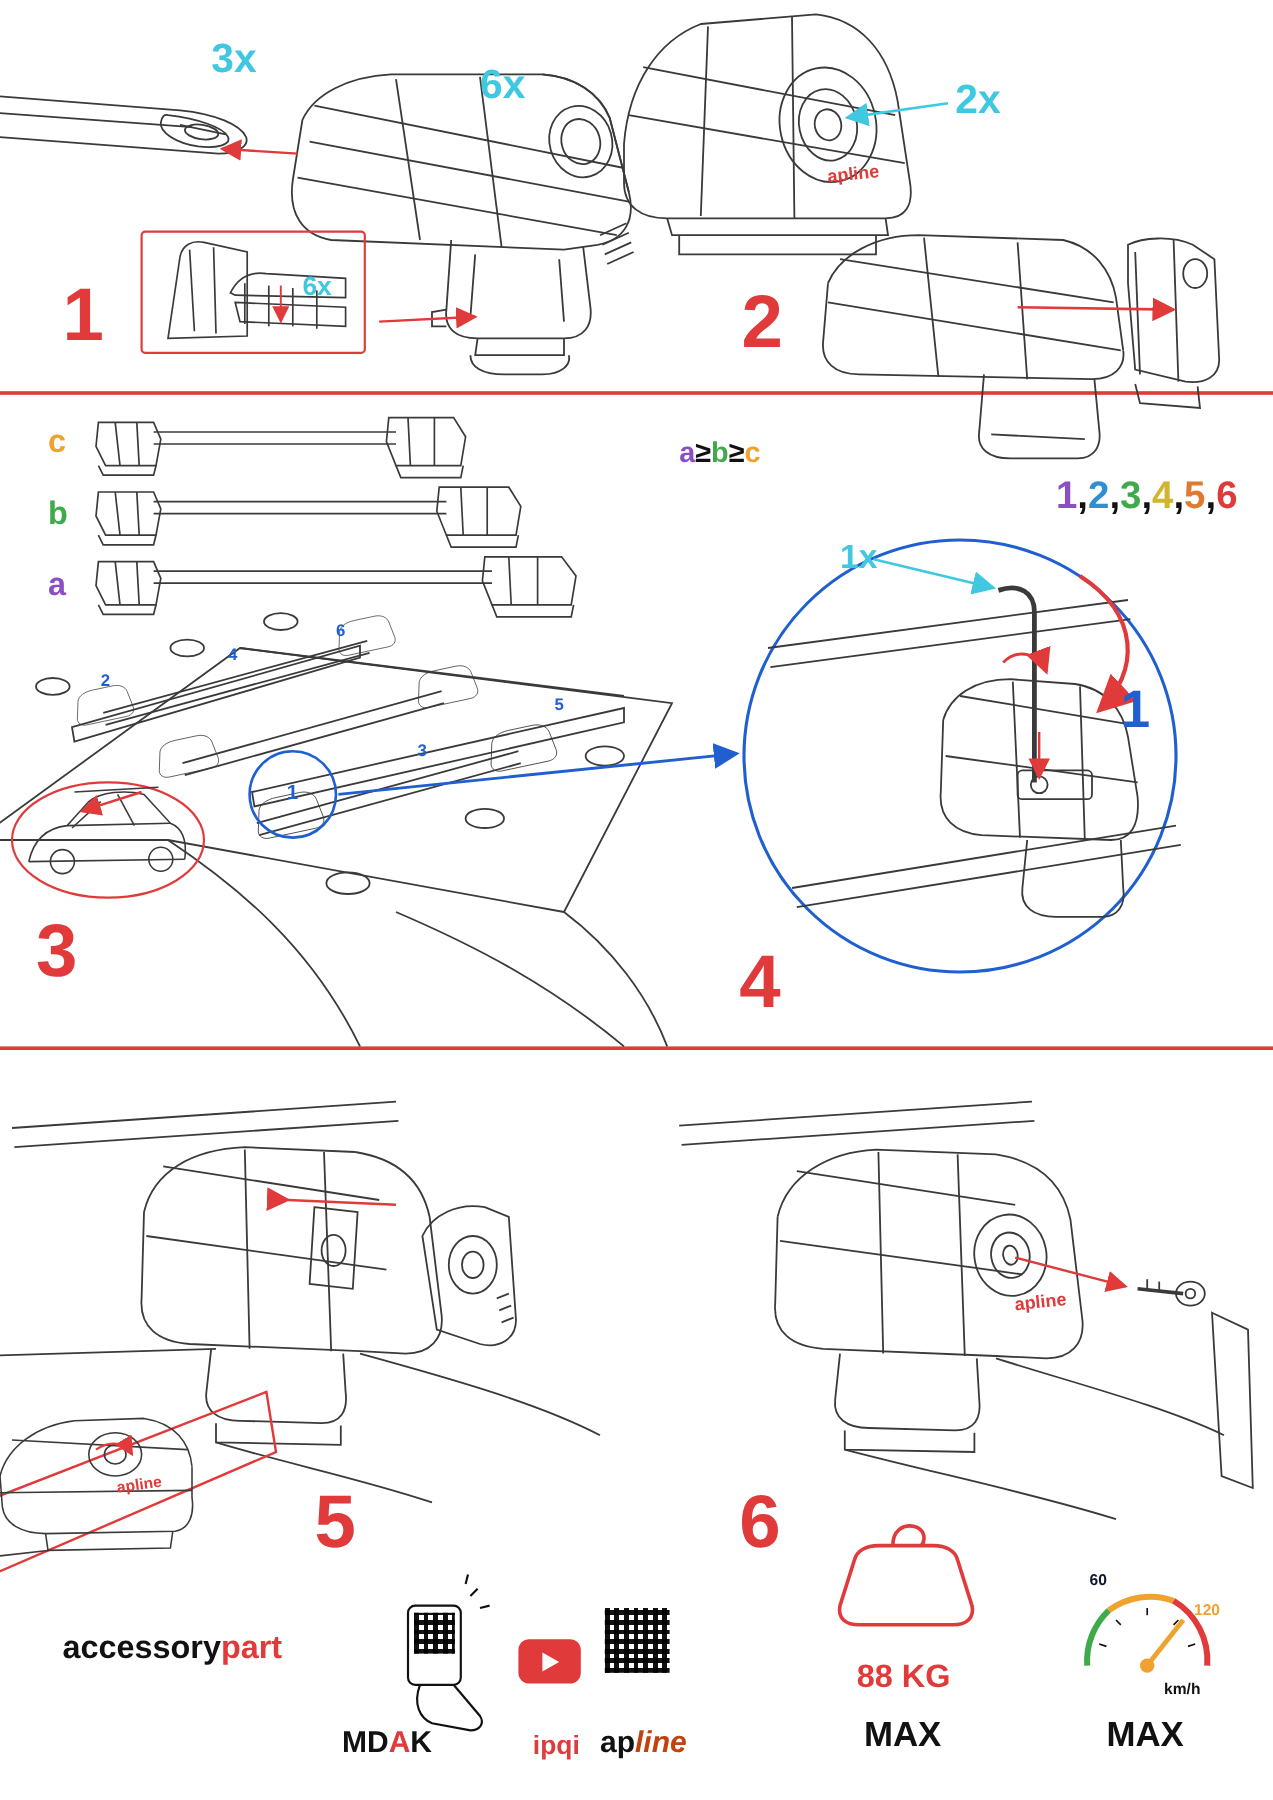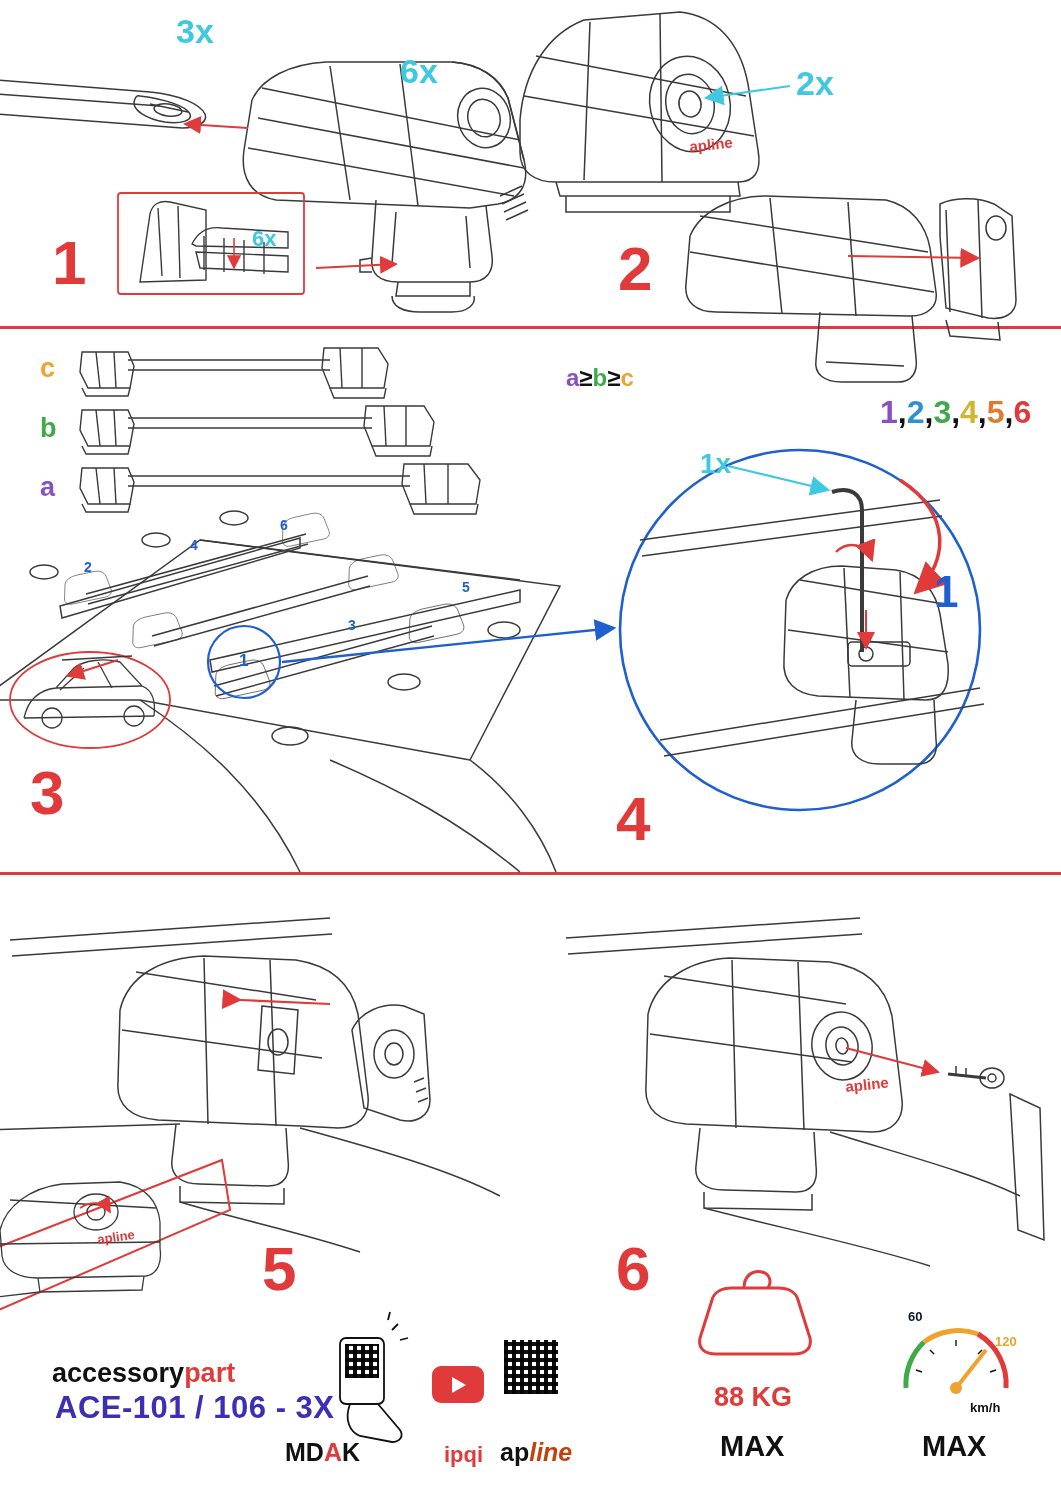--- a/index.html
+++ b/index.html
@@ -405,21 +405,21 @@
   <div class="qrbox" style="left:504px;top:1340px;width:54px;height:54px;"></div>
   <div class="ytbtn" style="left:432px;top:1366px;"></div>
 
   <div class="stepnum" style="left:52px;top:232px;">1</div>
   <div class="stepnum" style="left:618px;top:238px;">2</div>
   <div class="stepnum" style="left:30px;top:762px;">3</div>
   <div class="stepnum" style="left:616px;top:788px;">4</div>
   <div class="stepnum" style="left:262px;top:1238px;">5</div>
   <div class="stepnum" style="left:616px;top:1238px;">6</div>
 
-  <div class="qty" style="left:176px;top:14px;text-align:right;">3x</div>
+  <div class="qty" style="left:176px;top:32px;text-align:right;">3x</div>
   <div class="qty" style="left:400px;top:54px;">6x</div>
   <div class="qty" style="left:796px;top:66px;">2x</div>
   <div class="qty-sm" style="left:252px;top:228px;">6x</div>
   <div class="qty" style="left:700px;top:450px;font-size:28px;">1x</div>
 
   <div class="abc c" style="left:40px;top:355px;">c</div>
   <div class="abc b" style="left:40px;top:415px;">b</div>
   <div class="abc a" style="left:40px;top:474px;">a</div>
 
   <div style="position:absolute;left:566px;top:366px;">
@@ -432,21 +432,20 @@
 
   <div class="bluenum" style="left:934px;top:570px;">1</div>
 
   <div class="tinynum" style="left:239px;top:652px;font-size:17px;">1</div>
   <div class="tinynum" style="left:84px;top:560px;">2</div>
   <div class="tinynum" style="left:348px;top:618px;">3</div>
   <div class="tinynum" style="left:190px;top:538px;">4</div>
   <div class="tinynum" style="left:462px;top:580px;">5</div>
   <div class="tinynum" style="left:280px;top:518px;">6</div>
 
-  <div class="footer-title">ACE-101 / 106 - 3X</div>
 
   <div class="brand1">
     <span class="p1">accessory</span><span class="p2">part</span>
   </div>
 
   <div class="brand2">
     <span>MD</span><span class="accent">A</span><span>K</span>
   </div>
 
   <div class="brand3">ipqi</div>

